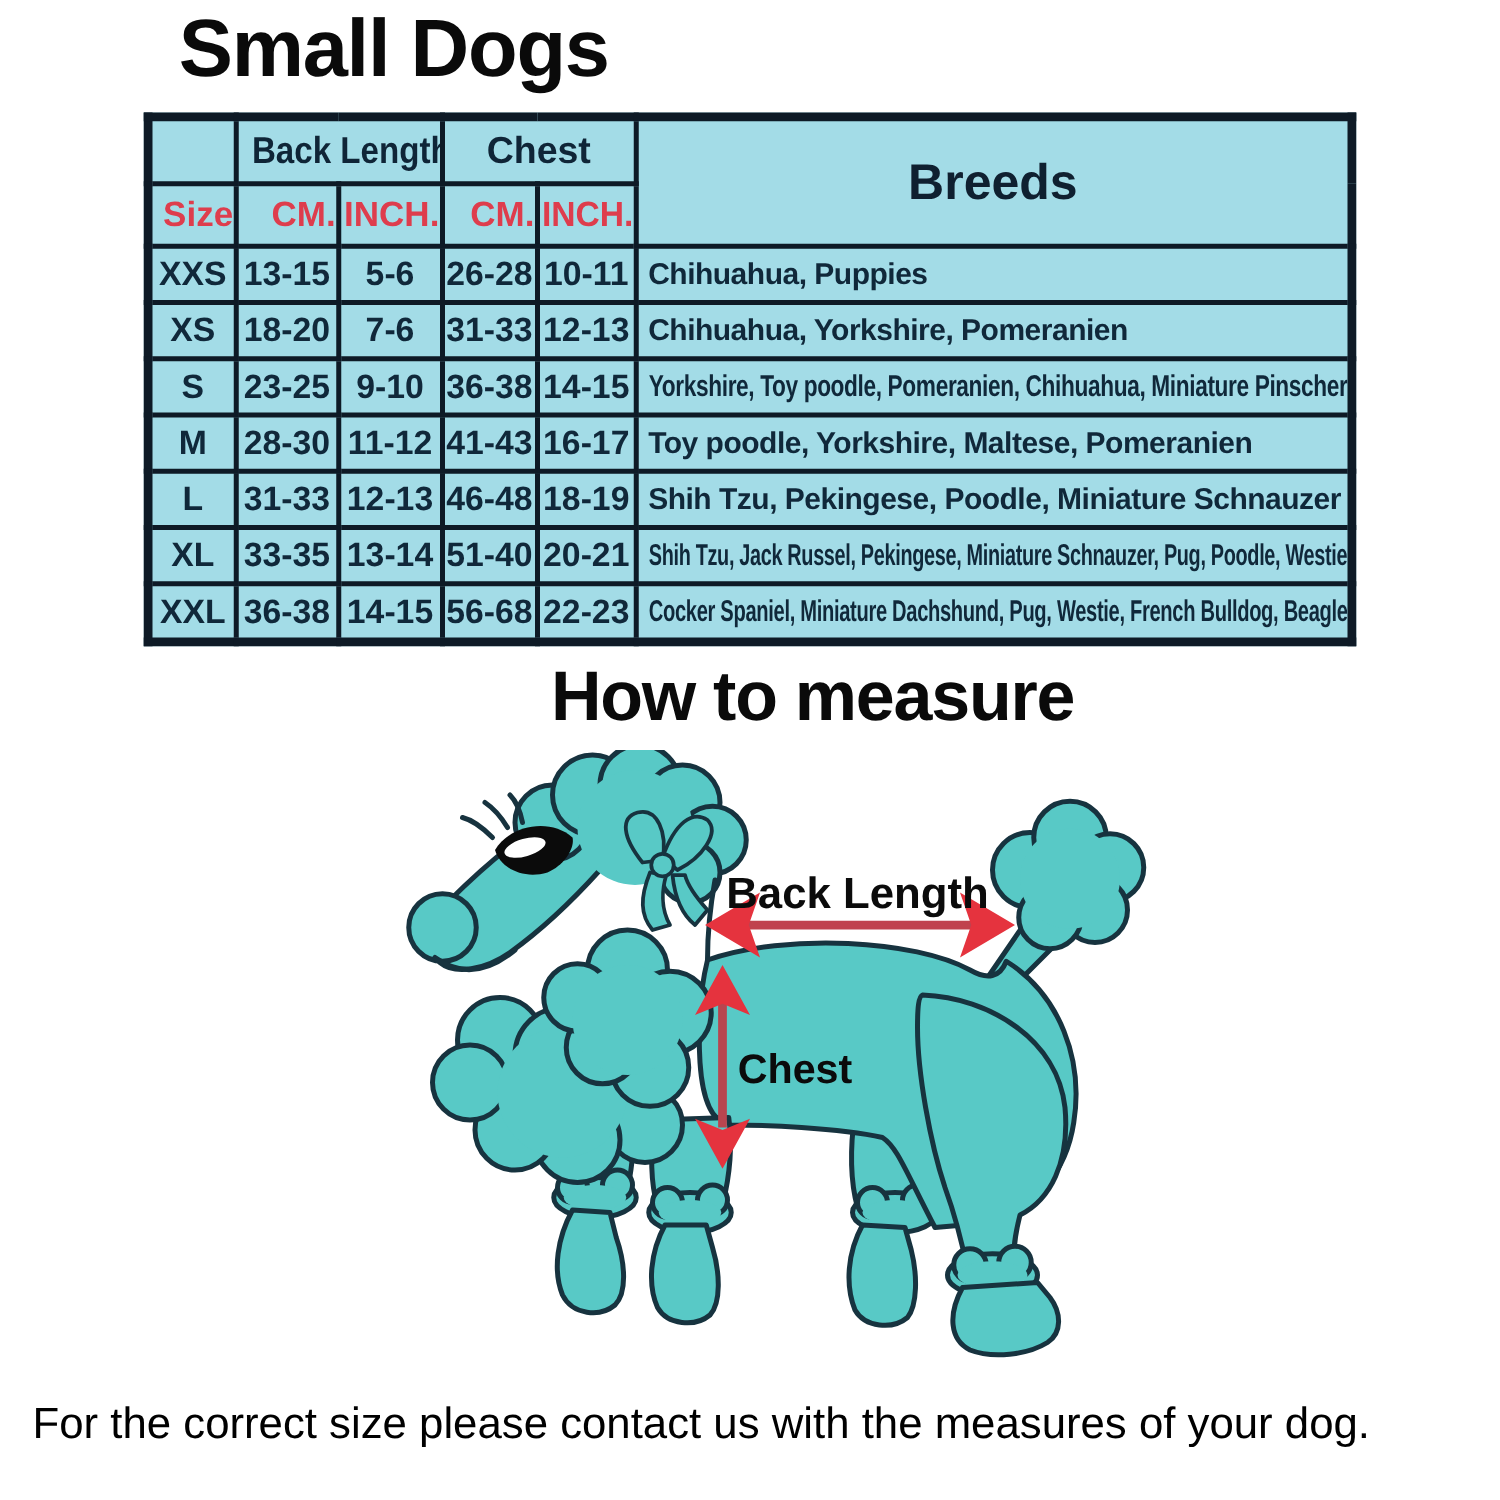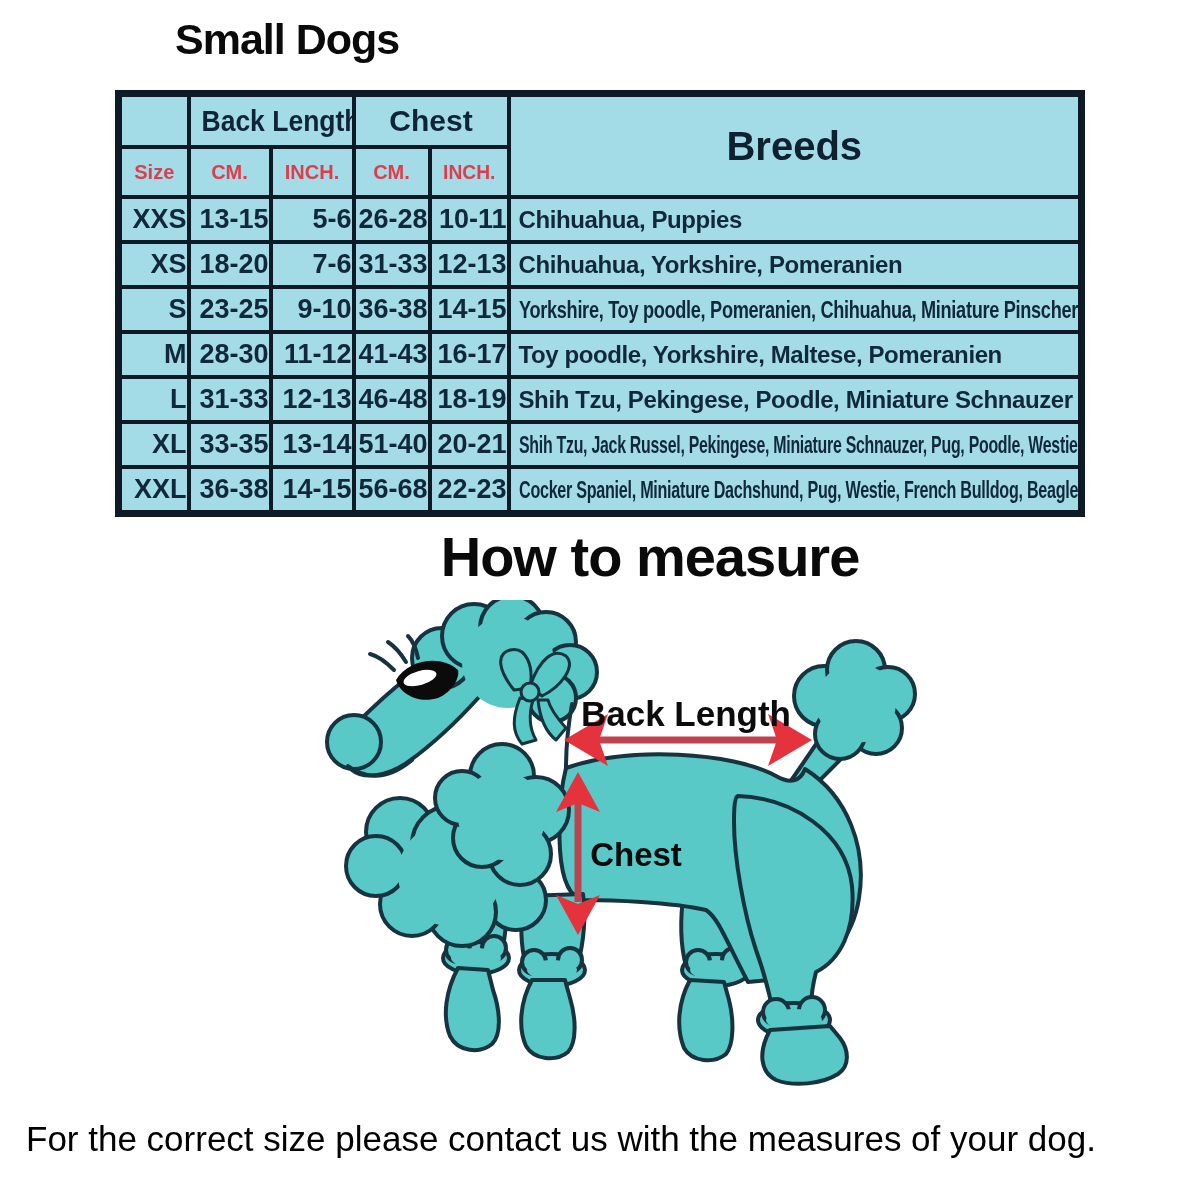--- a/index.html
+++ b/index.html
@@ -3,36 +3,36 @@
 <meta charset="utf-8">
 <style>
   html,body{margin:0;padding:0;background:#ffffff;}
   .canvas{
     position:relative;width:1200px;height:1200px;background:#ffffff;overflow:hidden;
     font-family:"Liberation Sans", sans-serif;color:#0b0b0b;
   }
   
   .main-title{
     position:absolute;left:143px;top:0px;height:78px;line-height:78px;
-    font-size:43px;font-weight:700;letter-spacing:-1px;color:#0a0a0a;margin-left:32px;
+    font-size:65px;font-weight:700;letter-spacing:-1px;color:#0a0a0a;
   }
   
   table.size-table{
     position:absolute;left:115px;top:90px;width:963px;height:400px;
     border-collapse:collapse;background:#A3DCE7;table-layout:fixed;
   }
   table.size-table, table.size-table th, table.size-table td{
     border:4px solid #0e1a26;
   }
   table.size-table{border-width:7px;}
   th,td{padding:0;margin:0;vertical-align:middle;overflow:hidden;}
   .group-row th{height:48px;font-size:30px;font-weight:700;color:#0f2537;text-align:center;}
-  .sub-row th{height:46px;font-size:20px;font-weight:700;color:#DE3D4D;text-align:center;}
+  .sub-row th{height:46px;font-size:28px;font-weight:700;color:#DE3D4D;text-align:right;}
   th.breeds-head{font-size:40px;font-weight:700;color:#0f2030;}
-  tbody td{height:41px;font-size:27px;font-weight:700;color:#10283a;text-align:right;}
+  tbody td{height:41px;font-size:27px;font-weight:700;color:#10283a;text-align:center;}
   tbody td.breeds-cell{text-align:left;padding-left:8px;font-size:24px;letter-spacing:-0.4px;}
   .fit{display:inline-block;white-space:nowrap;}
   
   .measure-title{
     position:absolute;left:650px;top:524px;transform:translateX(-50%);
     font-size:56px;font-weight:700;letter-spacing:-1px;color:#0a0a0a;white-space:nowrap;
   }
   
   .illustration{position:absolute;left:300px;top:600px;width:620px;height:512px;}
   .illustration svg{display:block;width:620px;height:512px;}

